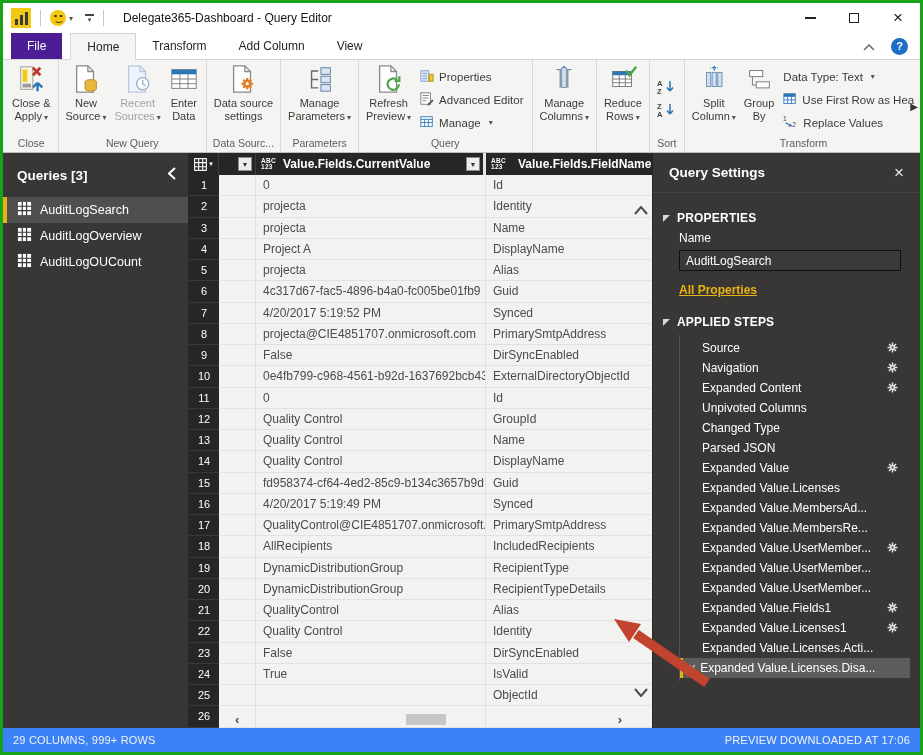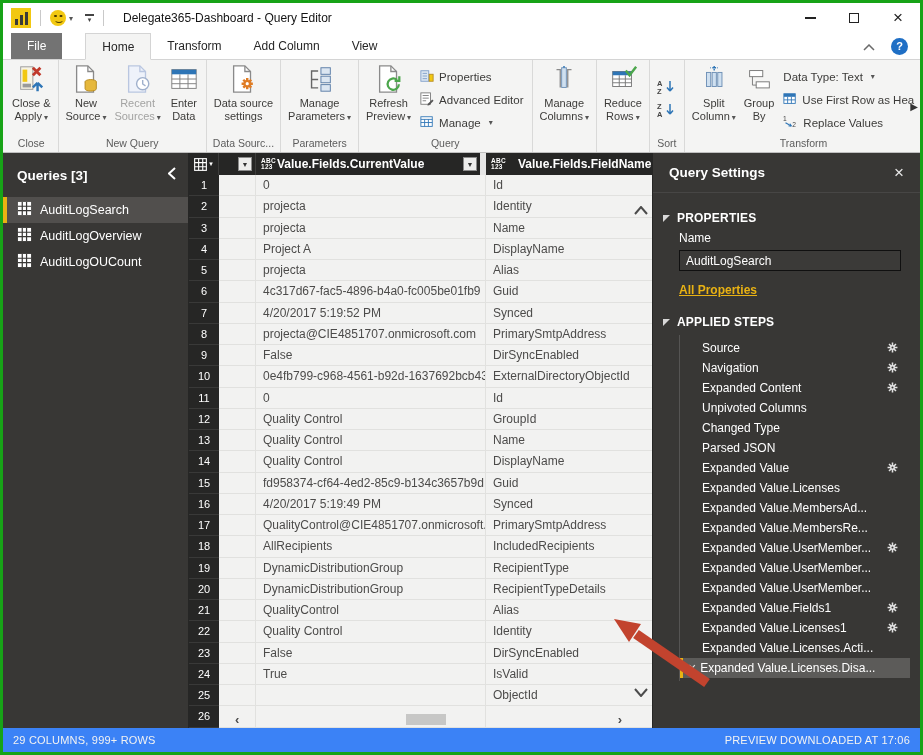--- a/index.html
+++ b/index.html
@@ -21,21 +21,21 @@
   .tbtitle{font-size:12px;color:#141414;margin-left:10px;white-space:nowrap;}
   .tbctrls{margin-left:auto;display:flex;align-items:center;height:100%;}
   .tbc{width:44px;height:100%;display:flex;align-items:center;justify-content:center;color:#222;}
   .tbc.min b{width:11px;height:1.5px;background:#222;display:block;}
   .tbc.max b{width:10px;height:10px;border:1.4px solid #222;display:block;}
   .tbc.close{font-size:17px;line-height:10px;}
 
   
   .tabbar{height:27px;flex:none;display:flex;align-items:stretch;background:#fff;border-bottom:1px solid #d4d4d4;padding-left:8px;position:relative;}
   .tab{font-size:12px;display:flex;align-items:center;padding:0 16px;color:#262626;white-space:nowrap;}
-  .tab.file{background:#737373;color:#fff;margin-right:23px;}
+  .tab.file{background:#4c1d95;color:#fff;margin-right:8px;}
   .tab.active{background:#f4f4f3;border:1px solid #d4d4d4;border-bottom:1px solid #f4f4f3;margin-bottom:-1px;}
   .tabbar-right{position:absolute;right:12px;top:0;height:100%;display:flex;align-items:center;gap:16px;}
   .helpcirc{width:17px;height:17px;border-radius:50%;background:#1f6fc5;color:#fff;font-size:11px;font-weight:bold;display:flex;align-items:center;justify-content:center;}
 
   
   .ribbon{height:93px;flex:none;background:#f4f4f3;display:flex;align-items:stretch;border-bottom:1px solid #bfbfbf;position:relative;overflow:hidden;padding-left:2px;}
   .rgroup{display:flex;flex-direction:column;border-right:1px solid #d9d9d8;padding:2px 4px 0;flex:none;}
   .rbtns{flex:1;display:flex;align-items:stretch;gap:2px;}
   .rlabel{height:15px;font-size:10.5px;color:#5c5c5c;text-align:center;line-height:13px;white-space:nowrap;overflow:hidden;}
   .bigbtn{display:flex;flex-direction:column;align-items:center;padding:2px 3px 0;}
@@ -56,21 +56,21 @@
   .qhead{height:44px;flex:none;display:flex;align-items:center;padding:0 12px 0 14px;font-size:13.5px;font-weight:bold;}
   .qcollapse{margin-left:auto;}
   .qitem{height:26px;flex:none;display:flex;align-items:center;gap:8px;padding-left:10px;font-size:12.5px;border-left:4px solid transparent;white-space:nowrap;}
   .qitem.sel{background:#514f4d;border-left-color:#e9b213;}
 
   .grid{flex:1;background:#f2f2f1;display:flex;flex-direction:column;position:relative;overflow:hidden;border-left:1px solid #262625;}
   .thead{height:22px;flex:none;display:flex;background:#262625;}
   .th{display:flex;align-items:center;color:#fff;font-size:12px;font-weight:bold;}
   .th.corner{width:30px;flex:none;justify-content:center;gap:2px;border-right:1px solid #3d3d3c;}
   .th.cola{width:37px;flex:none;justify-content:flex-end;padding-right:3px;border-right:1px solid #3d3d3c;}
-  .th.colb{width:230px;flex:none;padding-left:5px;gap:1px;border-right:6px solid #e5e5e5;}
+  .th.colb{width:230px;flex:none;padding-left:5px;gap:7px;border-right:3px solid #e5e5e5;}
   .th.colc{flex:1;padding-left:5px;gap:12px;overflow:hidden;}
   .abcbadge{display:flex;flex-direction:column;font-size:6.5px;line-height:6px;font-weight:bold;color:#fff;letter-spacing:0.3px;}
   .filterbox{width:14px;height:14px;background:#ededec;border:1px solid #8b8b8b;display:flex;align-items:center;justify-content:center;font-size:7px;color:#333;flex:none;}
   .th.colb .filterbox{margin-left:auto;margin-right:3px;}
   .tbody{flex:1;overflow:hidden;}
   .trow{display:flex;height:21.25px;}
   .rn{width:30px;flex:none;background:#262625;color:#fff;font-size:11px;display:flex;align-items:center;justify-content:center;border-bottom:1px solid #393938;}
   .tc{font-size:12px;color:#4c4b4a;display:flex;align-items:center;padding-left:7px;white-space:nowrap;overflow:hidden;background:#f2f2f1;border-right:1px solid #e1e1df;border-bottom:1px solid #e1e1df;}
   .tc.a{width:37px;flex:none;}
   .tc.b{width:230px;flex:none;}

